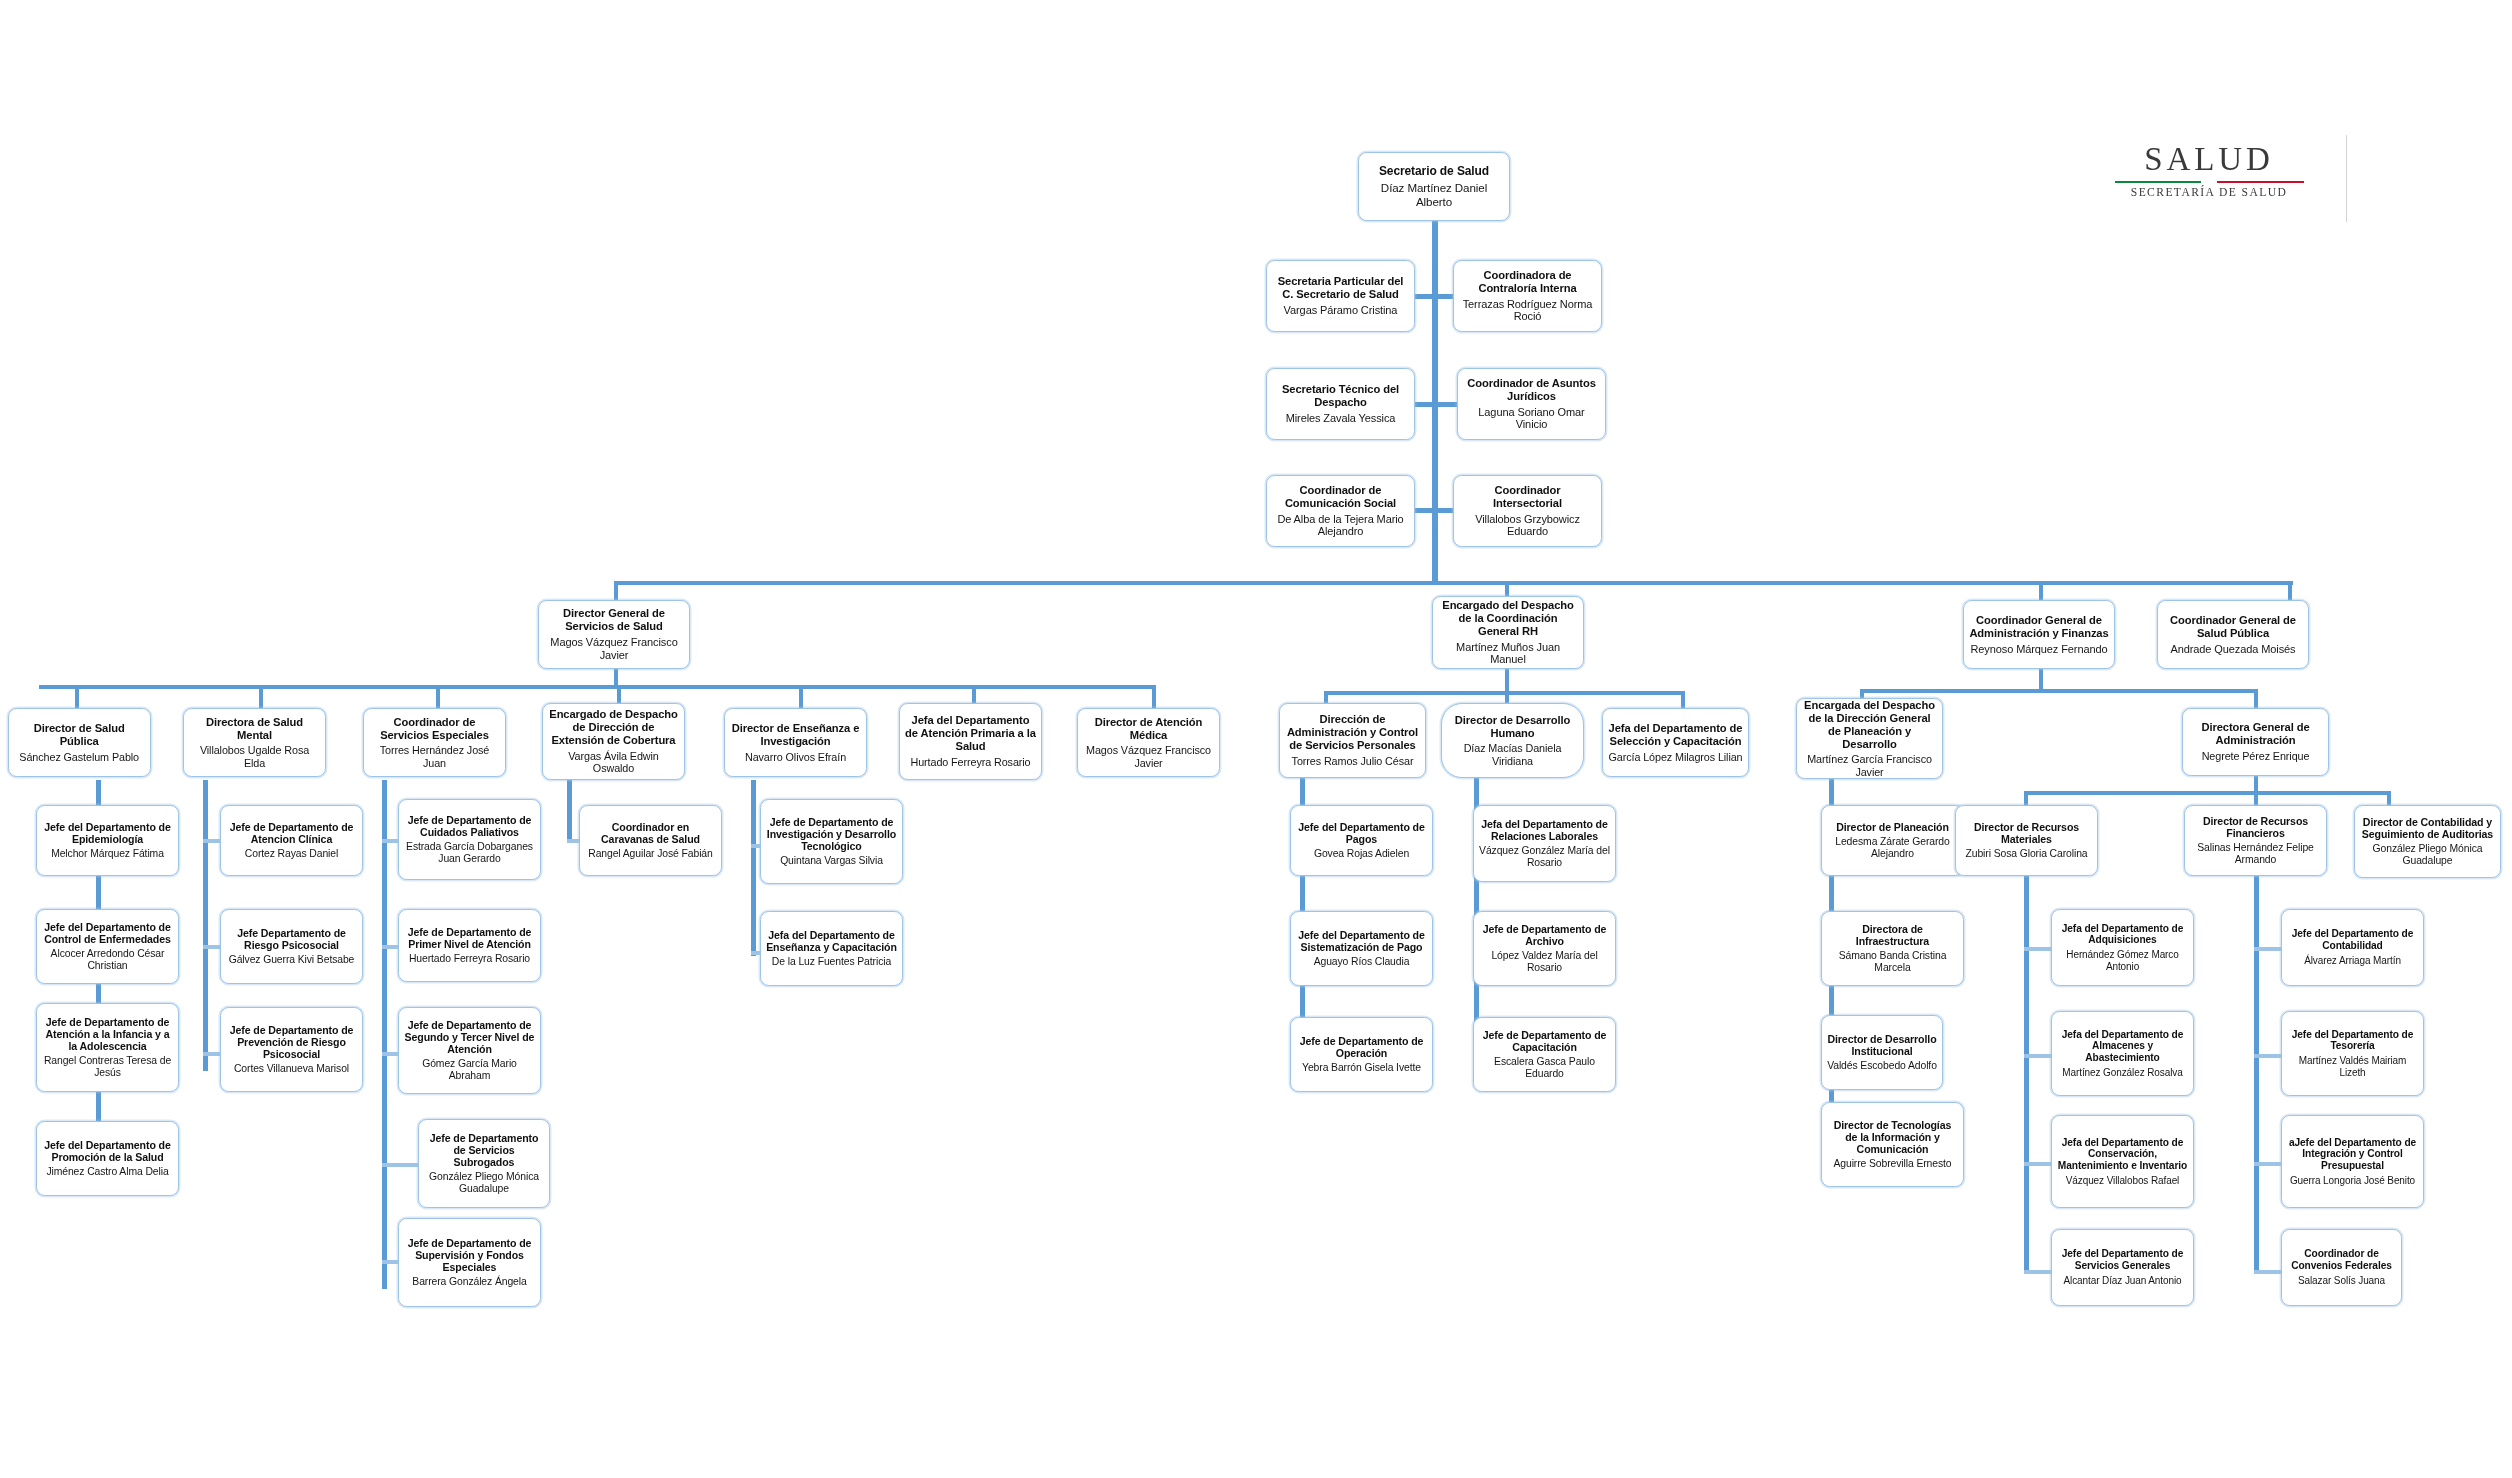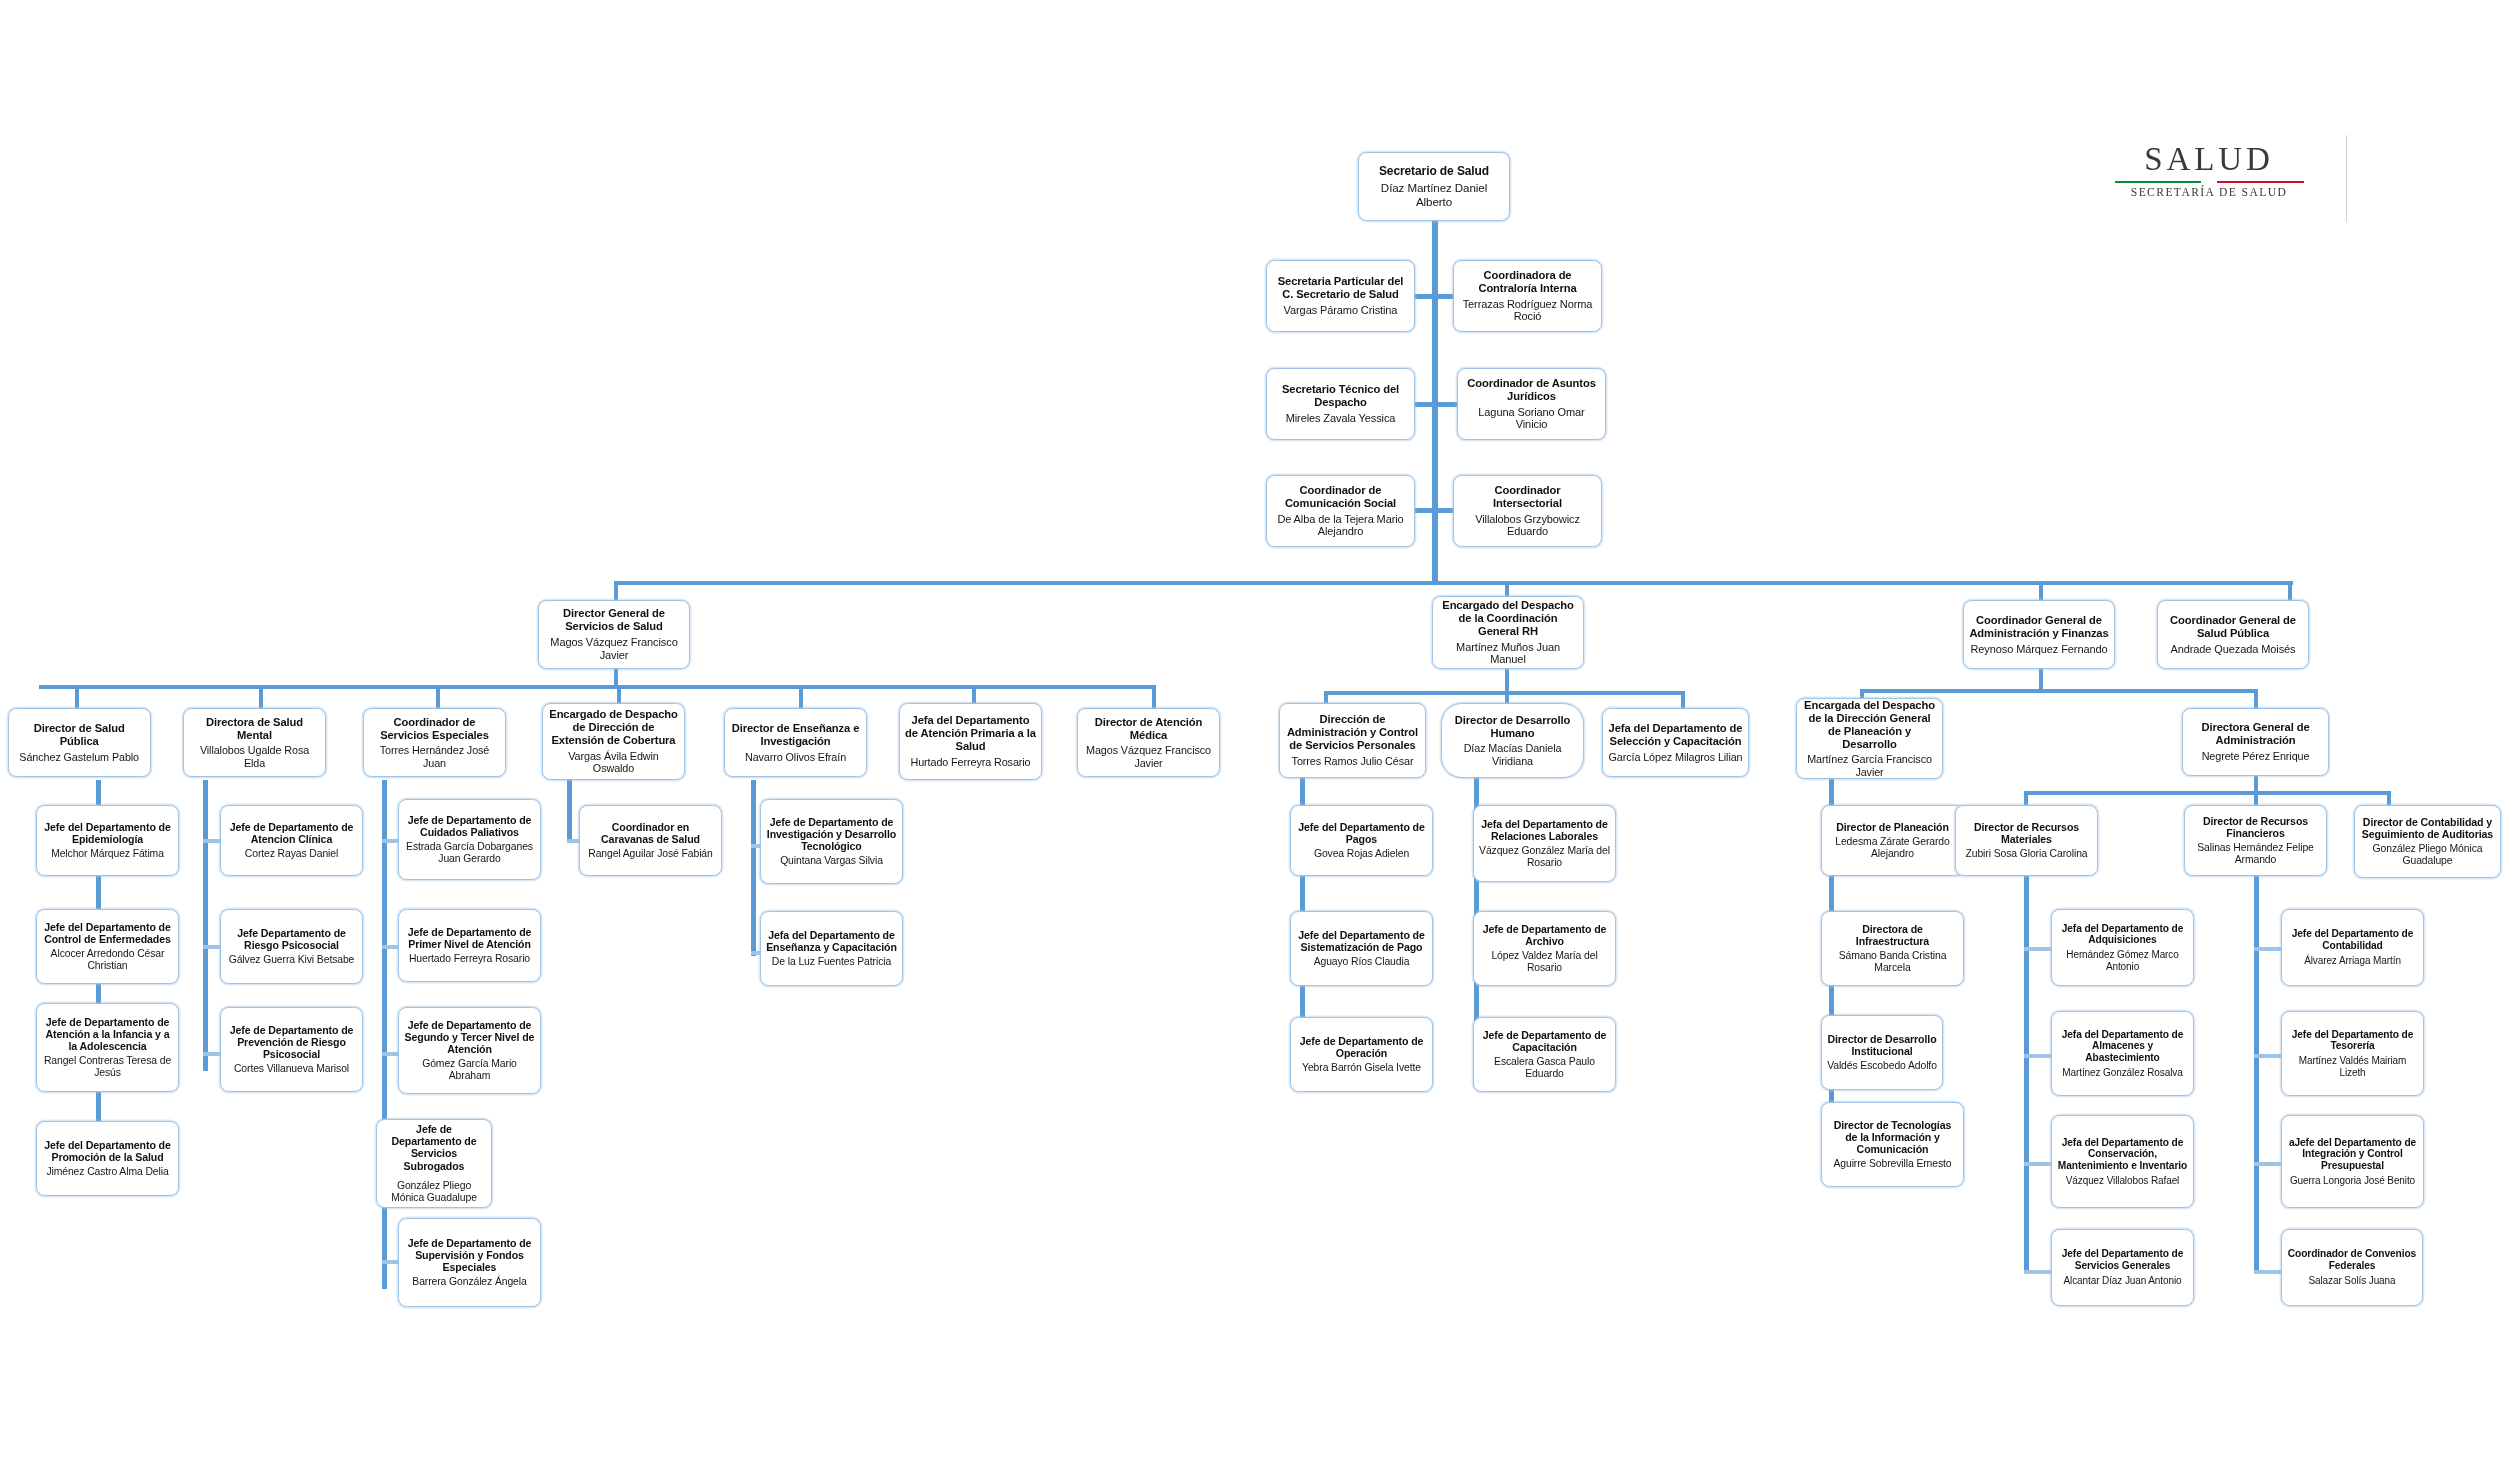--- a/index.html
+++ b/index.html
@@ -311,21 +311,21 @@
     <div class="n">Estrada García Dobarganes Juan Gerardo</div>
   </div>
   <div class="node s-l4" style="left:398px;top:909px;width:143px;height:73px;">
     <div class="t">Jefe de Departamento de Primer Nivel de Atención</div>
     <div class="n">Huertado Ferreyra Rosario</div>
   </div>
   <div class="node s-l4" style="left:398px;top:1007px;width:143px;height:87px;">
     <div class="t">Jefe de Departamento de Segundo y Tercer Nivel de Atención</div>
     <div class="n">Gómez García Mario Abraham</div>
   </div>
-  <div class="node s-l4" style="left:376px;top:1119px;width:116px;height:89px;justify-content:space-between;">
+  <div class="node s-l4" style="left:418px;top:1119px;width:132px;height:89px;">
     <div class="t">Jefe de Departamento de Servicios Subrogados</div>
     <div class="n">González Pliego Mónica Guadalupe</div>
   </div>
   <div class="node s-l4" style="left:398px;top:1218px;width:143px;height:89px;">
     <div class="t">Jefe de Departamento de Supervisión y Fondos Especiales</div>
     <div class="n">Barrera González Ángela</div>
   </div>
 
   <div class="node s-l4" style="left:579px;top:805px;width:143px;height:71px;">
     <div class="t">Coordinador en Caravanas de Salud</div>
@@ -419,19 +419,19 @@
     <div class="n">Álvarez Arriaga Martín</div>
   </div>
   <div class="node s-l5" style="left:2281px;top:1011px;width:143px;height:85px;">
     <div class="t">Jefe del Departamento de Tesorería</div>
     <div class="n">Martínez Valdés Mairiam Lizeth</div>
   </div>
   <div class="node s-l5" style="left:2281px;top:1115px;width:143px;height:93px;">
     <div class="t">aJefe del Departamento de Integración y Control Presupuestal</div>
     <div class="n">Guerra Longoria José Benito</div>
   </div>
-  <div class="node s-l5" style="left:2281px;top:1229px;width:142px;height:77px;">
+  <div class="node s-l5" style="left:2281px;top:1229px;width:121px;height:77px;">
     <div class="t">Coordinador de Convenios Federales</div>
     <div class="n">Salazar Solís Juana</div>
   </div>
 
 </div>
 
 
 </body></html>

